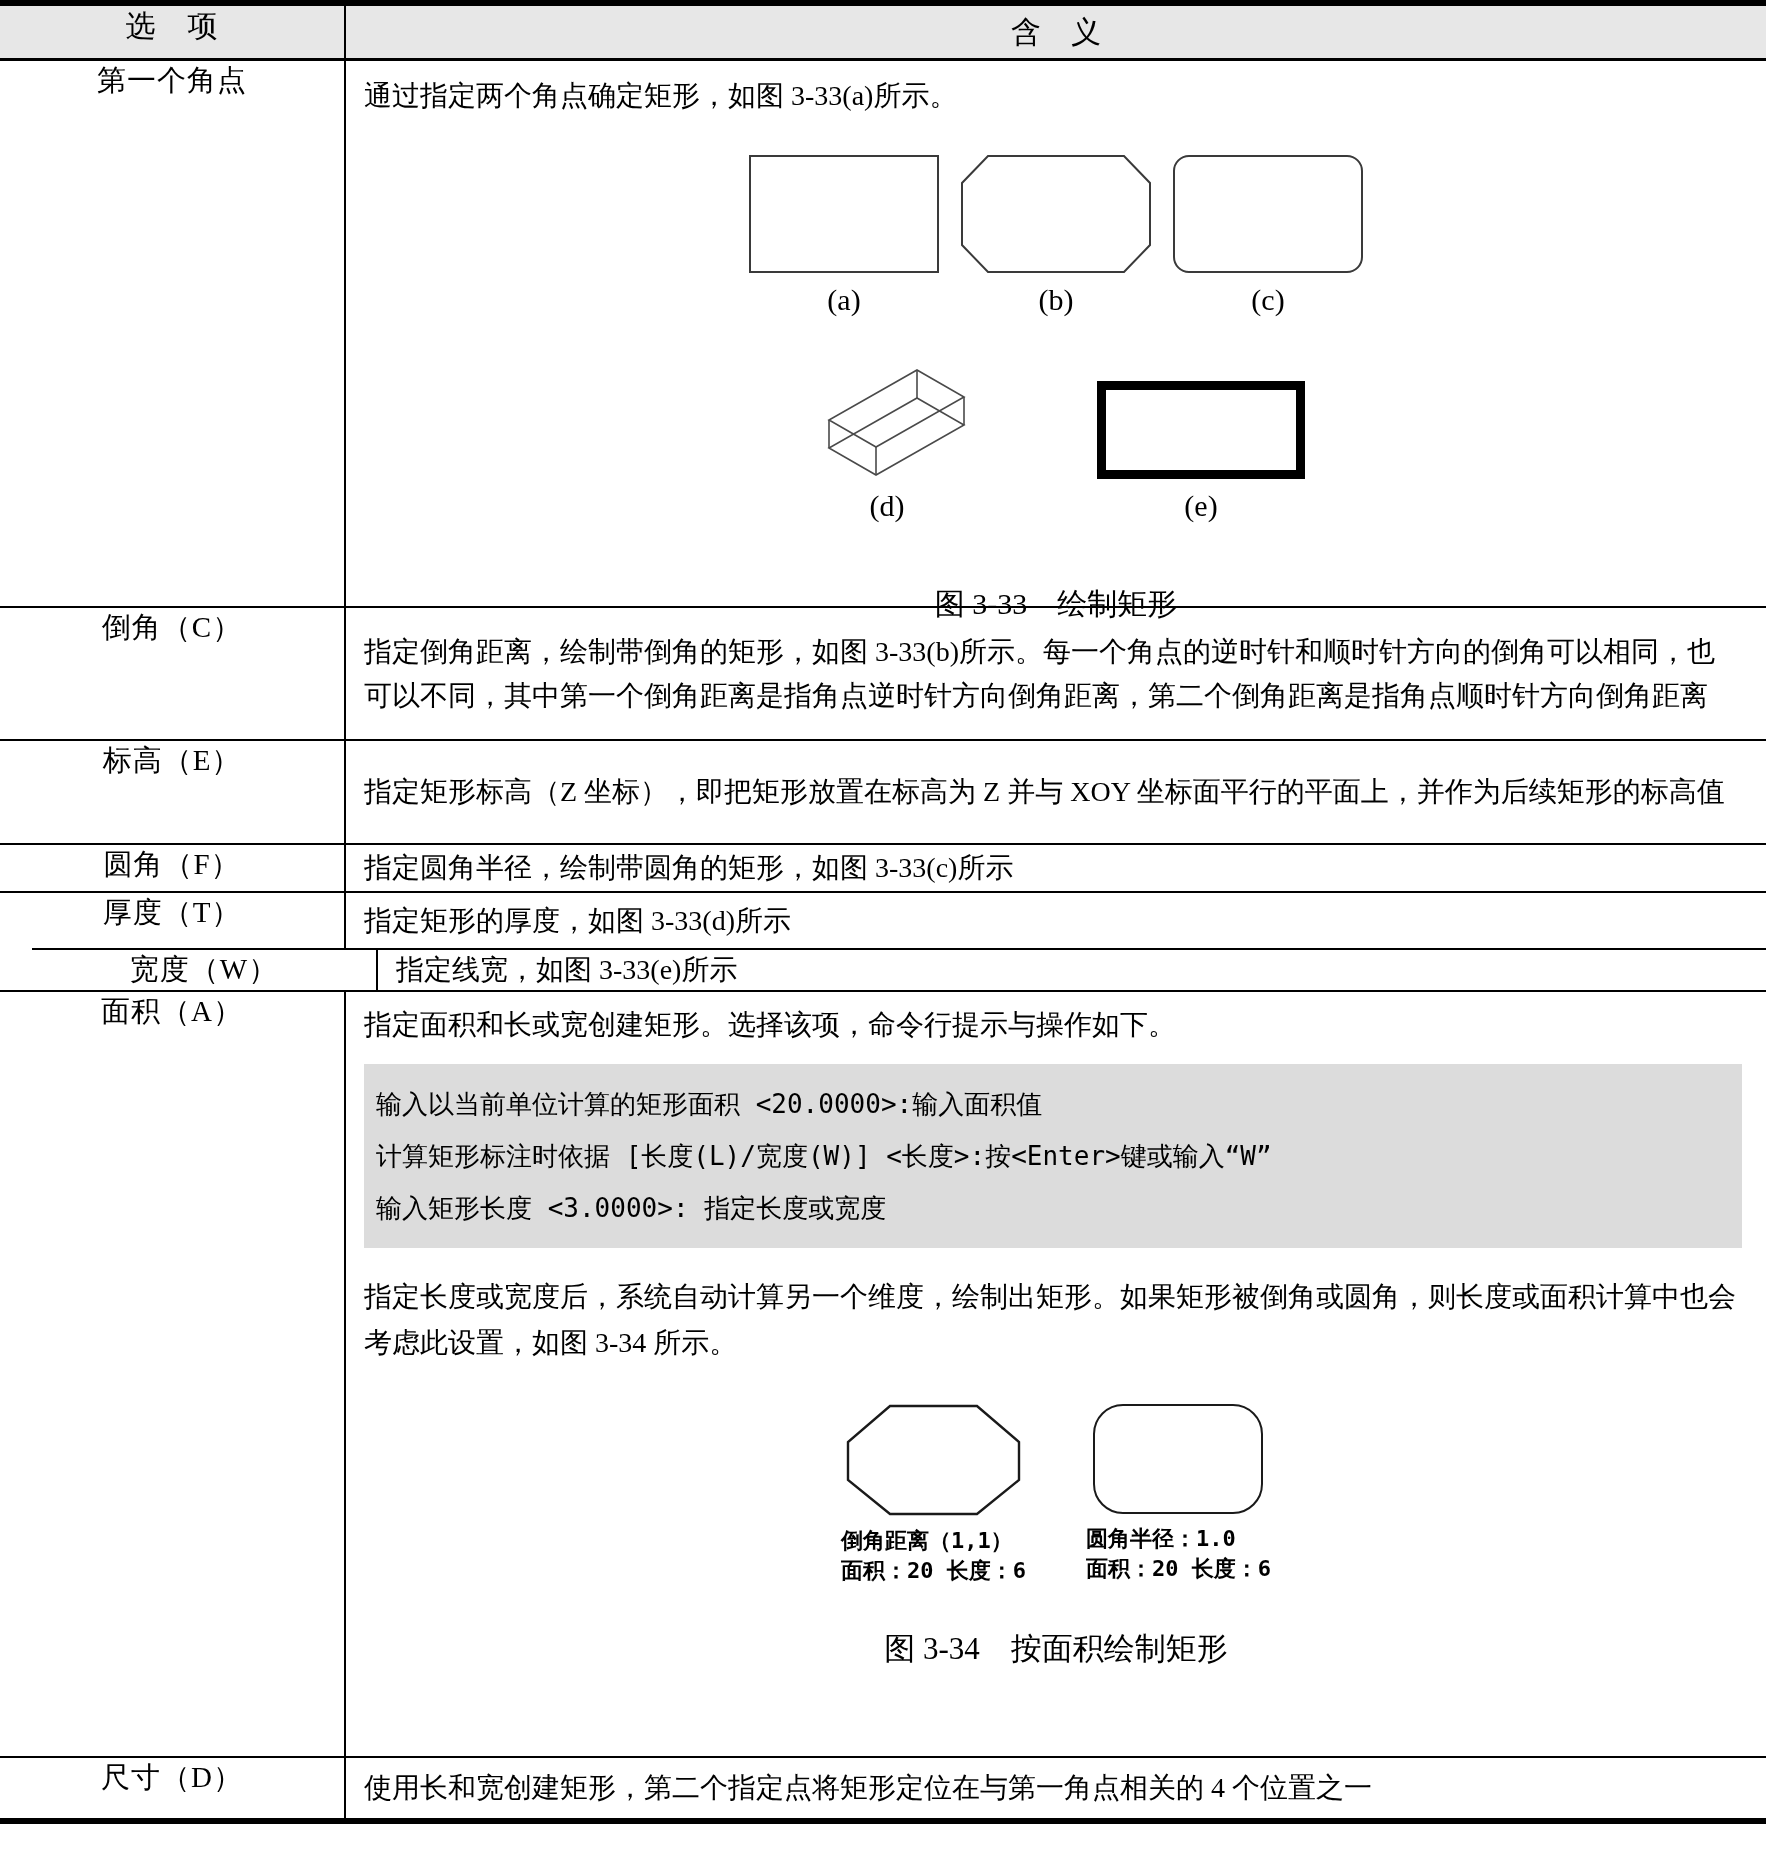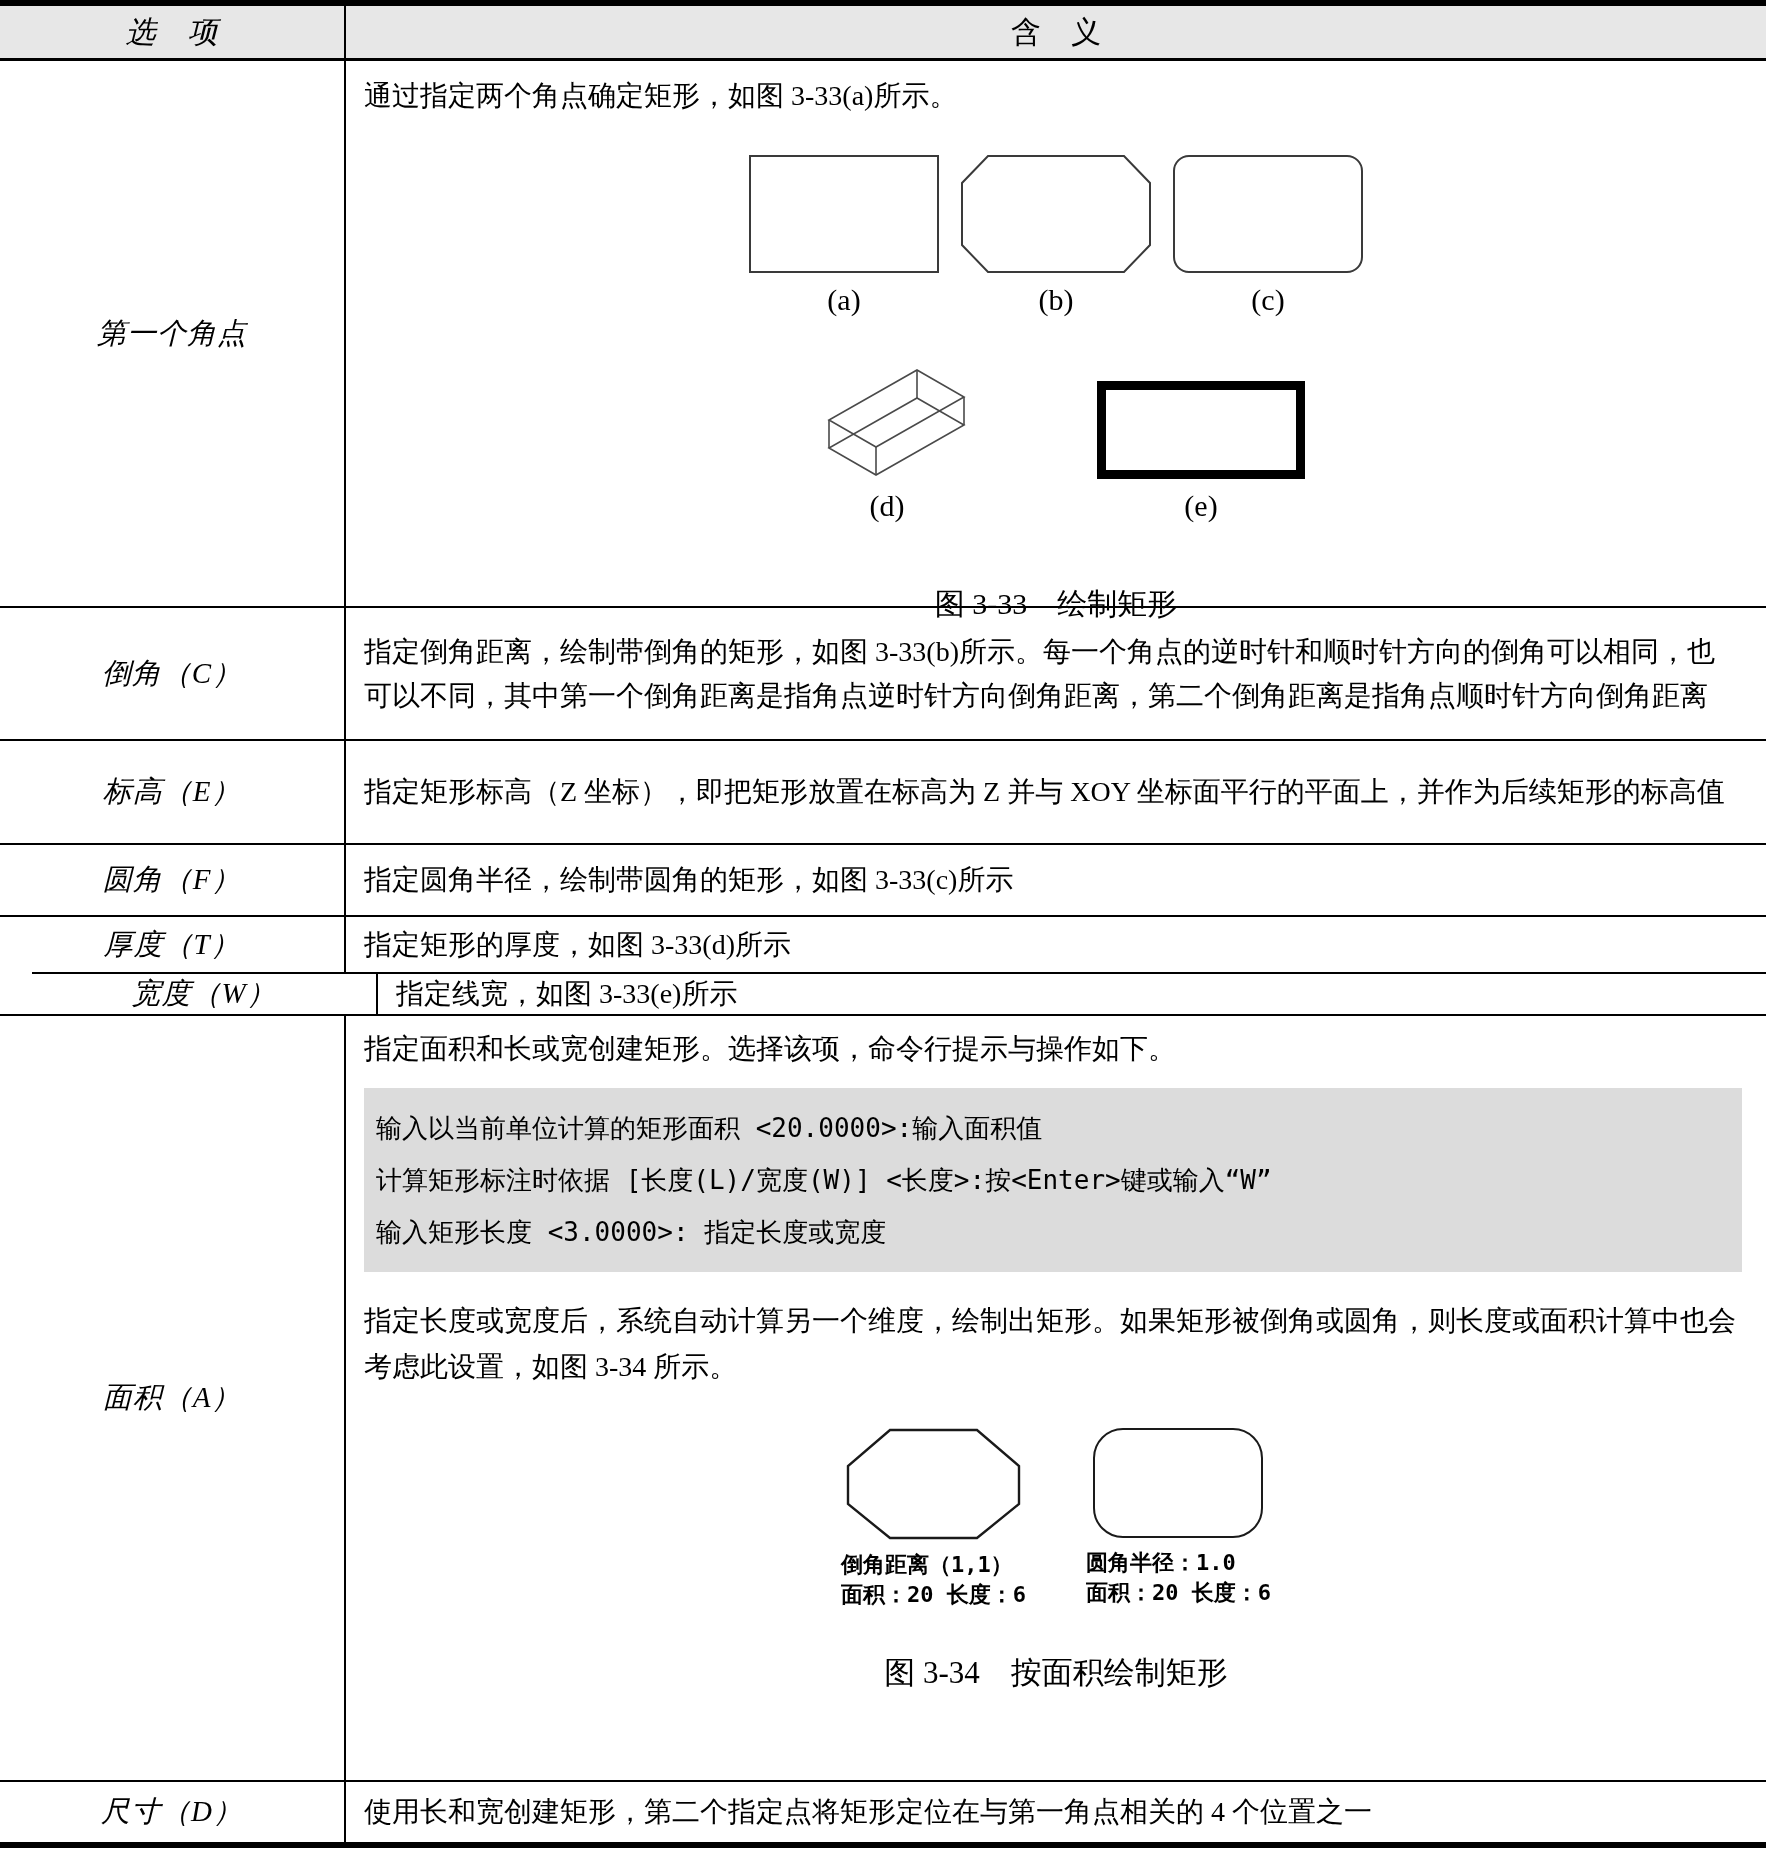--- a/index.html
+++ b/index.html
@@ -1,21 +1,21 @@
 <!DOCTYPE html>
 <html><head>
 <meta charset="utf-8">
 <style>
   html,body{margin:0;padding:0;background:#fff;}
   body{width:1766px;font-family:"Liberation Serif","DejaVu Serif",serif;color:#000;}
   .tbl{width:1766px;border-top:6px solid #000;border-bottom:6px solid #000;box-sizing:border-box;}
   .row{display:flex;box-sizing:border-box;border-top:2px solid #000;}
   .row.hdr{border-top:none;background:#e7e7e7;}
   .row.r1{border-top:3px solid #000;}
-  .cell-l{width:346px;flex:0 0 346px;border-right:2px solid #000;display:flex;align-items:center;justify-content:center;box-sizing:border-box;font-style:italic;}
+  .cell-l{width:346px;flex:0 0 346px;border-right:2px solid #000;display:flex;justify-content:center;box-sizing:border-box;}
   .cell-r{flex:1;min-width:0;box-sizing:border-box;}
   .opt{font-size:29px;letter-spacing:1px;text-align:center;}
   .hdr .opt,.hdr .hd{font-size:30px;}
   .hd{display:flex;align-items:center;justify-content:center;width:100%;}
   .desc{font-size:28px;line-height:44px;padding:0 26px 0 18px;}
   .vcenter{display:flex;align-items:center;}
   .col{display:flex;flex-direction:column;}
   .para{font-size:28px;line-height:38px;margin:16px 26px 0 18px;}
   .figrow{display:flex;justify-content:center;align-items:flex-end;}
   .figstack{display:flex;flex-direction:column;align-items:center;}
@@ -104,21 +104,21 @@
 
   <div class="row" style="height:104px;">
     <div class="cell-l">
       <span class="opt">标高（E）</span>
     </div>
     <div class="cell-r vcenter">
       <div class="desc">指定矩形标高（Z 坐标），即把矩形放置在标高为 Z 并与 XOY 坐标面平行的平面上，并作为后续矩形的标高值</div>
     </div>
   </div>
 
-  <div class="row" style="height:72px;">
+  <div class="row" style="height:48px;">
     <div class="cell-l">
       <span class="opt">圆角（F）</span>
     </div>
     <div class="cell-r vcenter">
       <div class="desc">指定圆角半径，绘制带圆角的矩形，如图 3-33(c)所示</div>
     </div>
   </div>
 
   <div class="row" style="height:57px;">
     <div class="cell-l">

